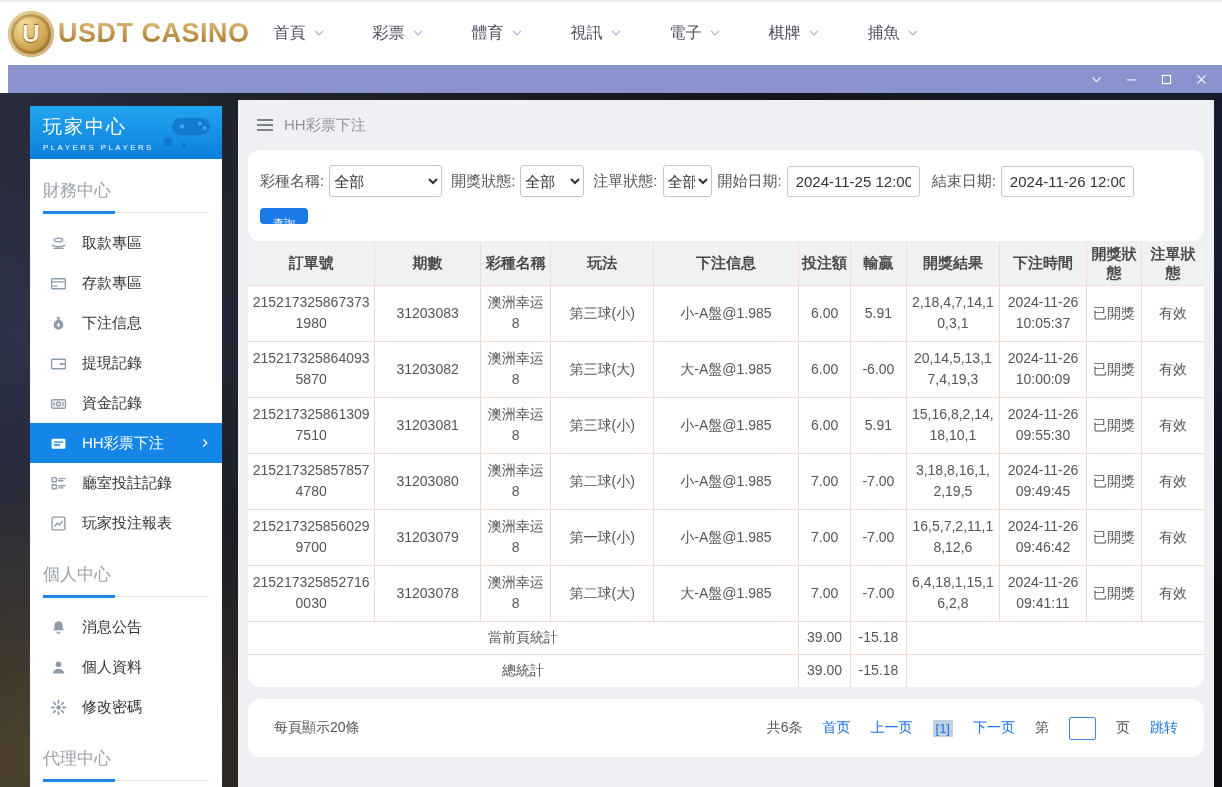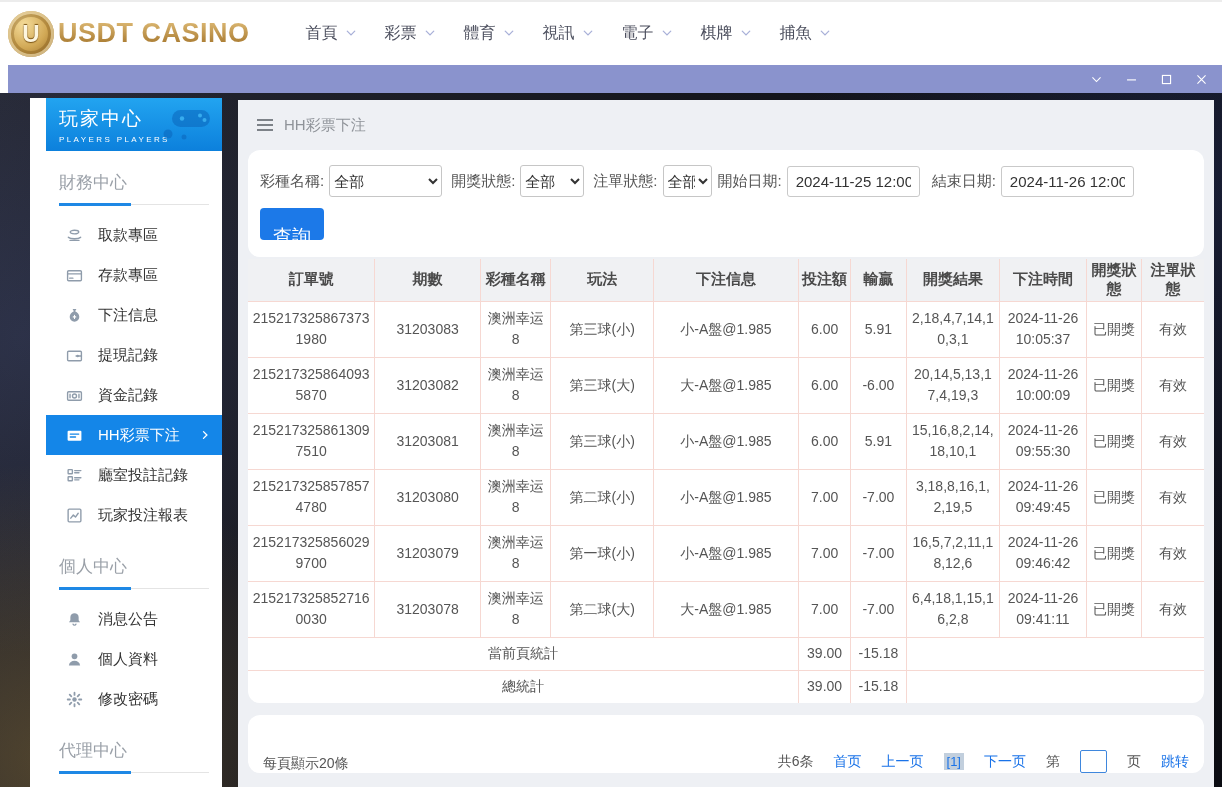--- a/index.html
+++ b/index.html
@@ -16,36 +16,36 @@
   .coin{width:46px;height:46px;border-radius:50%;
     background:radial-gradient(circle at 35% 30%, #f5dc9a, #d1a855 52%, #8d6120);
     box-shadow:inset 0 0 0 3px rgba(255,240,200,.55), inset 0 0 0 6px rgba(120,80,20,.35);
     display:flex;align-items:center;justify-content:center;}
   .coin span{font-size:24px;font-weight:900;color:#fdf6e0;
     text-shadow:0 1px 1px #7a5314, 0 -1px 1px #7a5314;}
   .brand{font-size:27px;font-weight:bold;letter-spacing:.5px;
     background:linear-gradient(180deg,#dcb873 10%,#a5762c 90%);
     -webkit-background-clip:text;background-clip:text;color:#b08а4a;
     color:#b0864a;-webkit-text-fill-color:transparent;}
-  .nav{display:flex;margin-left:56px;gap:28px;}
+  .nav{display:flex;margin-left:24px;gap:48px;}
   .nav-item{display:flex;align-items:center;gap:7px;font-size:16px;color:#4c4f5e;cursor:pointer;}
   .nav-item svg{margin-top:2px;}
   
   .titlebar{position:absolute;top:65px;left:8px;right:0;height:28px;background:#8a93cd;
     display:flex;align-items:center;justify-content:flex-end;gap:21px;padding-right:14px;z-index:3;}
   .win-btn{width:14px;height:14px;display:flex;align-items:center;justify-content:center;cursor:pointer;}
   
   .app{position:absolute;top:93px;left:0;right:0;bottom:0;
     background:
       radial-gradient(circle at 4% 96%, rgba(196,152,60,.30), transparent 22%),
       radial-gradient(circle at 2% 35%, rgba(90,110,190,.18), transparent 25%),
       radial-gradient(circle at 98% 15%, rgba(60,80,160,.22), transparent 30%),
       linear-gradient(115deg,#262833 0%,#15161d 45%,#0b0c12 100%);}
   
-  .sidebar{position:absolute;left:30px;top:5px;width:192px;bottom:0;background:#fff;overflow:hidden;padding-left:16px;}
+  .sidebar{position:absolute;left:30px;top:13px;width:192px;bottom:0;background:#fff;overflow:hidden;}
   .side-header{height:53px;background:linear-gradient(180deg,#22a4f0,#0c80dc);color:#fff;
     padding:8px 0 0 13px;position:relative;}
   .side-header .t{font-size:19px;letter-spacing:2px;}
   .side-header .sub{font-size:8px;letter-spacing:2.4px;margin-top:3px;}
   .side-header svg{position:absolute;right:6px;top:6px;opacity:.5;}
   .side-section-title{margin:20px 13px 0;color:#9aa0a8;font-size:17px;padding-bottom:10px;
     border-bottom:1px solid #e4e4e4;position:relative;}
   .side-section-title::after{content:"";position:absolute;left:0;bottom:-2px;width:72px;height:3px;background:#1e88e5;}
   .side-list{margin-top:10px;}
   .side-item{height:40px;display:flex;align-items:center;padding-left:19px;gap:15px;
@@ -63,36 +63,36 @@
   
   .filter-panel{padding:15px 12px 10px;}
   .filter-row{display:flex;align-items:center;font-size:15px;color:#555;}
   .filter-row label{margin-right:5px;white-space:nowrap;}
   .filter-row select{height:32px;border:1px solid #c6c6c6;border-radius:3px;font-size:15px;color:#333;
     background:#fff;margin-right:9px;font-family:inherit;}
   .sel-lottery{width:113px;} .sel-draw{width:64px;} .sel-order{width:49px;margin-right:6px !important;}
   .filter-row input{height:31px;width:133px;border:1px solid #c9c9c9;border-radius:3px;font-size:15px;
     color:#333;padding:0 8px;margin-right:12px;font-family:inherit;}
   .btn-row{margin-top:11px;}
-  .btn-primary{height:15px;padding:16px 13px;background:#1c79e8;color:#fff;border:none;border-radius:4px;
-    font-size:19px;cursor:pointer;font-family:inherit;}
+  .btn-primary{height:15px;padding:8px 13px;background:#1c79e8;color:#fff;border:none;border-radius:4px;
+    font-size:11px;cursor:pointer;font-family:inherit;}
   
   .table-panel{margin-top:2px;}
   table{width:100%;border-collapse:collapse;table-layout:fixed;}
   th,td{border:1px solid #f6d8d2;text-align:center;}
   th{height:42px;background:#f0f1f3;font-size:15px;color:#4a4a4a;font-weight:bold;padding:0 2px;}
   td{height:56px;font-size:14px;color:#555;word-break:break-all;padding:2px 4px;line-height:1.5;}
   tr.summary td{height:33px;}
   table tr:first-child th{border-top:none;}
   table tr th:first-child, table tr td:first-child{border-left:none;}
   table tr th:last-child, table tr td:last-child{border-right:none;}
   table tr:last-child td{border-bottom:none;}
   
-  .footer-panel{margin-top:12px;height:58px;display:flex;align-items:flex-end;justify-content:space-between;
-    padding:0 15px;font-size:14px;color:#555;}
+  .footer-panel{margin-top:12px;height:58px;display:flex;align-items:center;justify-content:space-between;
+    padding:0 26px;font-size:14px;color:#555;}
   .pager{display:flex;align-items:center;gap:20px;}
   .pager a{color:#1a73e8;text-decoration:none;cursor:pointer;}
   .total-text{color:#555;}
   .current-page{background:#c2cfdd;color:#1a73e8;padding:1px 3px;font-size:13px;cursor:default;}
   .jump-input{width:27px;height:23px;border:1px solid #3f87dd;border-radius:2px;font-size:13px;text-align:center;}
   .jump-word{color:#555;}
 </style>
 </head>
 <body>
 

